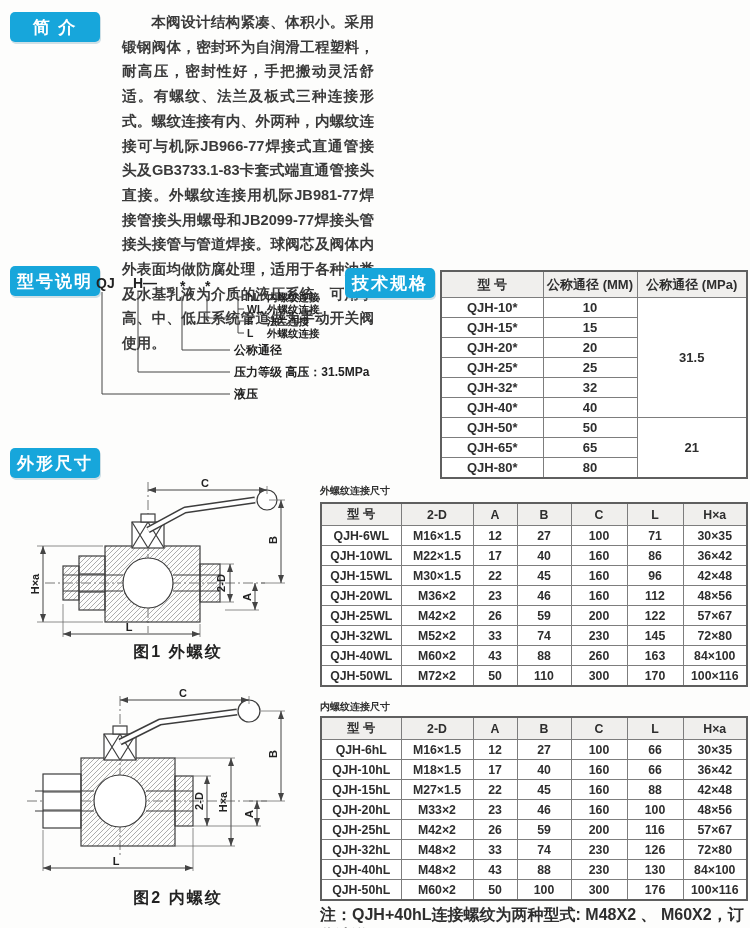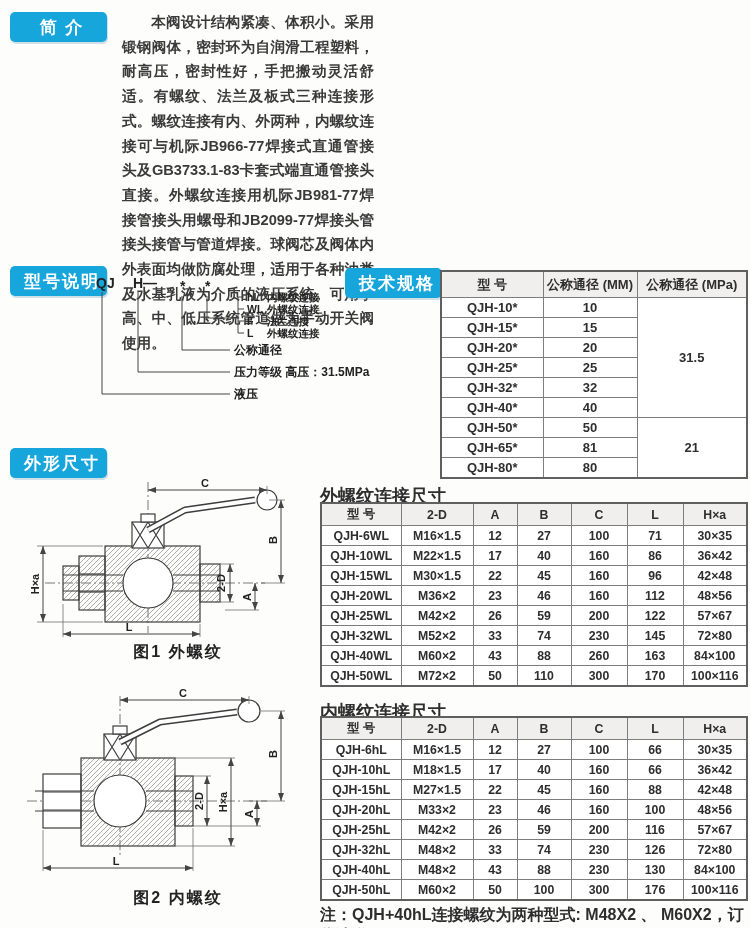--- a/index.html
+++ b/index.html
@@ -1,36 +1,36 @@
 <!DOCTYPE html>
 <html><head>
 <meta charset="utf-8">
 <style>
   html,body{margin:0;padding:0;background:#fff;}
   .page{position:relative;width:750px;height:928px;background:#fdfdfc;overflow:hidden;
         font-family:"Liberation Sans","DejaVu Sans",sans-serif;color:#333;}
   .badge{position:absolute;width:90px;height:30px;background:#17a6db;color:#fff;
          font-size:17px;font-weight:bold;display:flex;align-items:center;justify-content:center;
-         border-radius:5px;letter-spacing:2px;box-shadow:1px 2px 0 rgba(120,170,190,.35);padding-left:7px;}
+         border-radius:5px;letter-spacing:2px;box-shadow:1px 2px 0 rgba(120,170,190,.35);}
   .intro-text{position:absolute;left:122px;top:10px;width:252px;font-size:14.6px;line-height:24.7px;
          font-weight:600;text-align:justify;text-indent:2em;color:#3a3a3a;}
   table{position:absolute;border-collapse:collapse;table-layout:fixed;background:#fff;border-radius:13px;}
   th,td{border:1px solid #7d7d7d;text-align:center;color:#2e2e2e;overflow:hidden;white-space:nowrap;padding:0;}
   th{background:#f0efed;font-weight:bold;}
   td{font-weight:bold;}
   .specs-table{left:440px;top:270px;width:306px;font-size:13px;border:2px solid #5f5f5f;}
   .specs-table th{height:25px;}
   .specs-table td{height:19px;}
   .dim-table{left:320px;width:426px;font-size:12.3px;border:2px solid #5f5f5f;}
   .dim-table th{height:21px;}
   .dim-table td{height:19px;}
   #ext-table{top:502px;}
   #int-table{top:716px;}
   .tbl-title{position:absolute;left:320px;width:426px;display:flex;justify-content:space-between;
-         font-size:18px;font-weight:bold;color:#2e2e2e;}
+         font-size:10px;font-weight:bold;color:#2e2e2e;}
   .fig-caption{position:absolute;left:28px;width:300px;text-align:center;font-size:16px;
          font-weight:bold;color:#222;letter-spacing:2px;}
   .note{position:absolute;left:320px;top:905px;font-size:16px;font-weight:bold;color:#2e2e2e;}
   svg{position:absolute;overflow:visible;}
   svg text{fill:#222;font-weight:bold;font-family:inherit;}
   .model-svg text{font-size:12px;}
   .model-svg text.code{font-size:14px;}
   .model-svg text.small{font-size:10.5px;}
   .fig-svg text{font-size:11px;}
   .cl{stroke:#555;stroke-width:.8;stroke-dasharray:10 3 2 3;fill:none;}
@@ -111,21 +111,21 @@
           <td>QJH-40*</td>
           <td>40</td>
         </tr>
         <tr>
           <td>QJH-50*</td>
           <td>50</td>
           <td rowspan="3">21</td>
         </tr>
         <tr>
           <td>QJH-65*</td>
-          <td>81</td>
+          <td>65</td>
         </tr>
         <tr>
           <td>QJH-80*</td>
           <td>80</td>
         </tr>
       </tbody>
   </table>
 
   <div class="badge" style="left:10px;top:448px;">外形尺寸</div>
 

